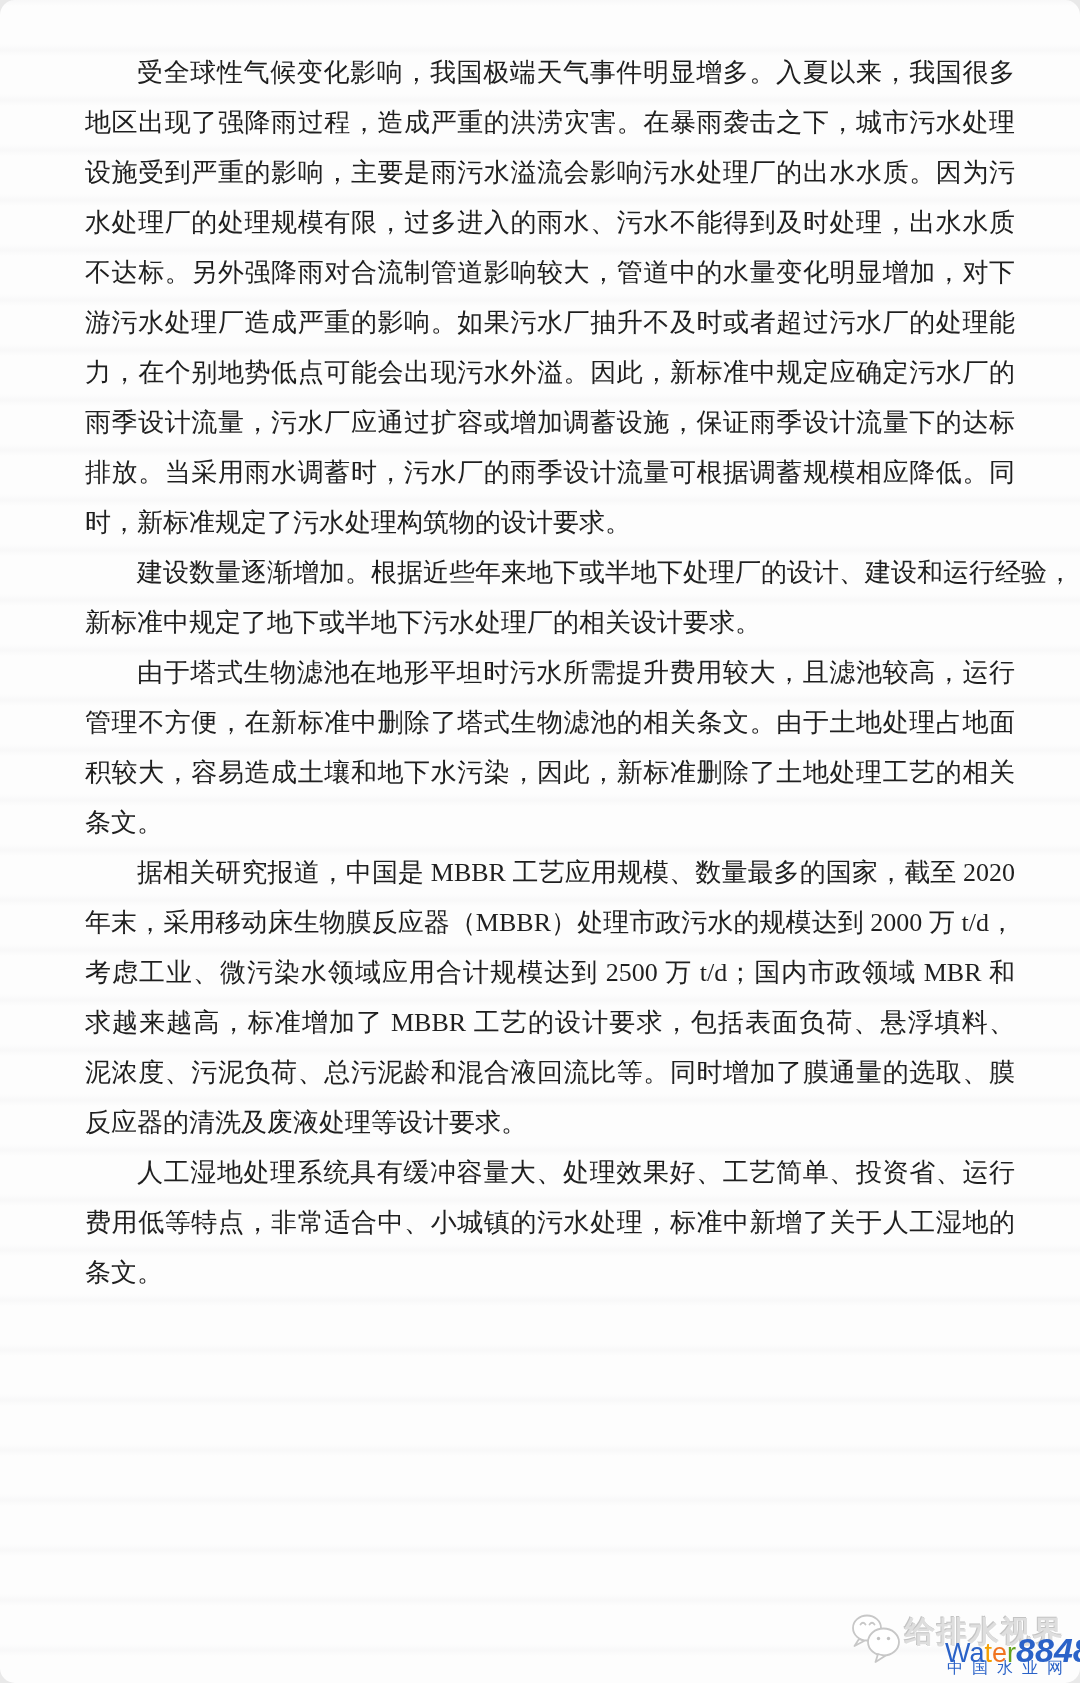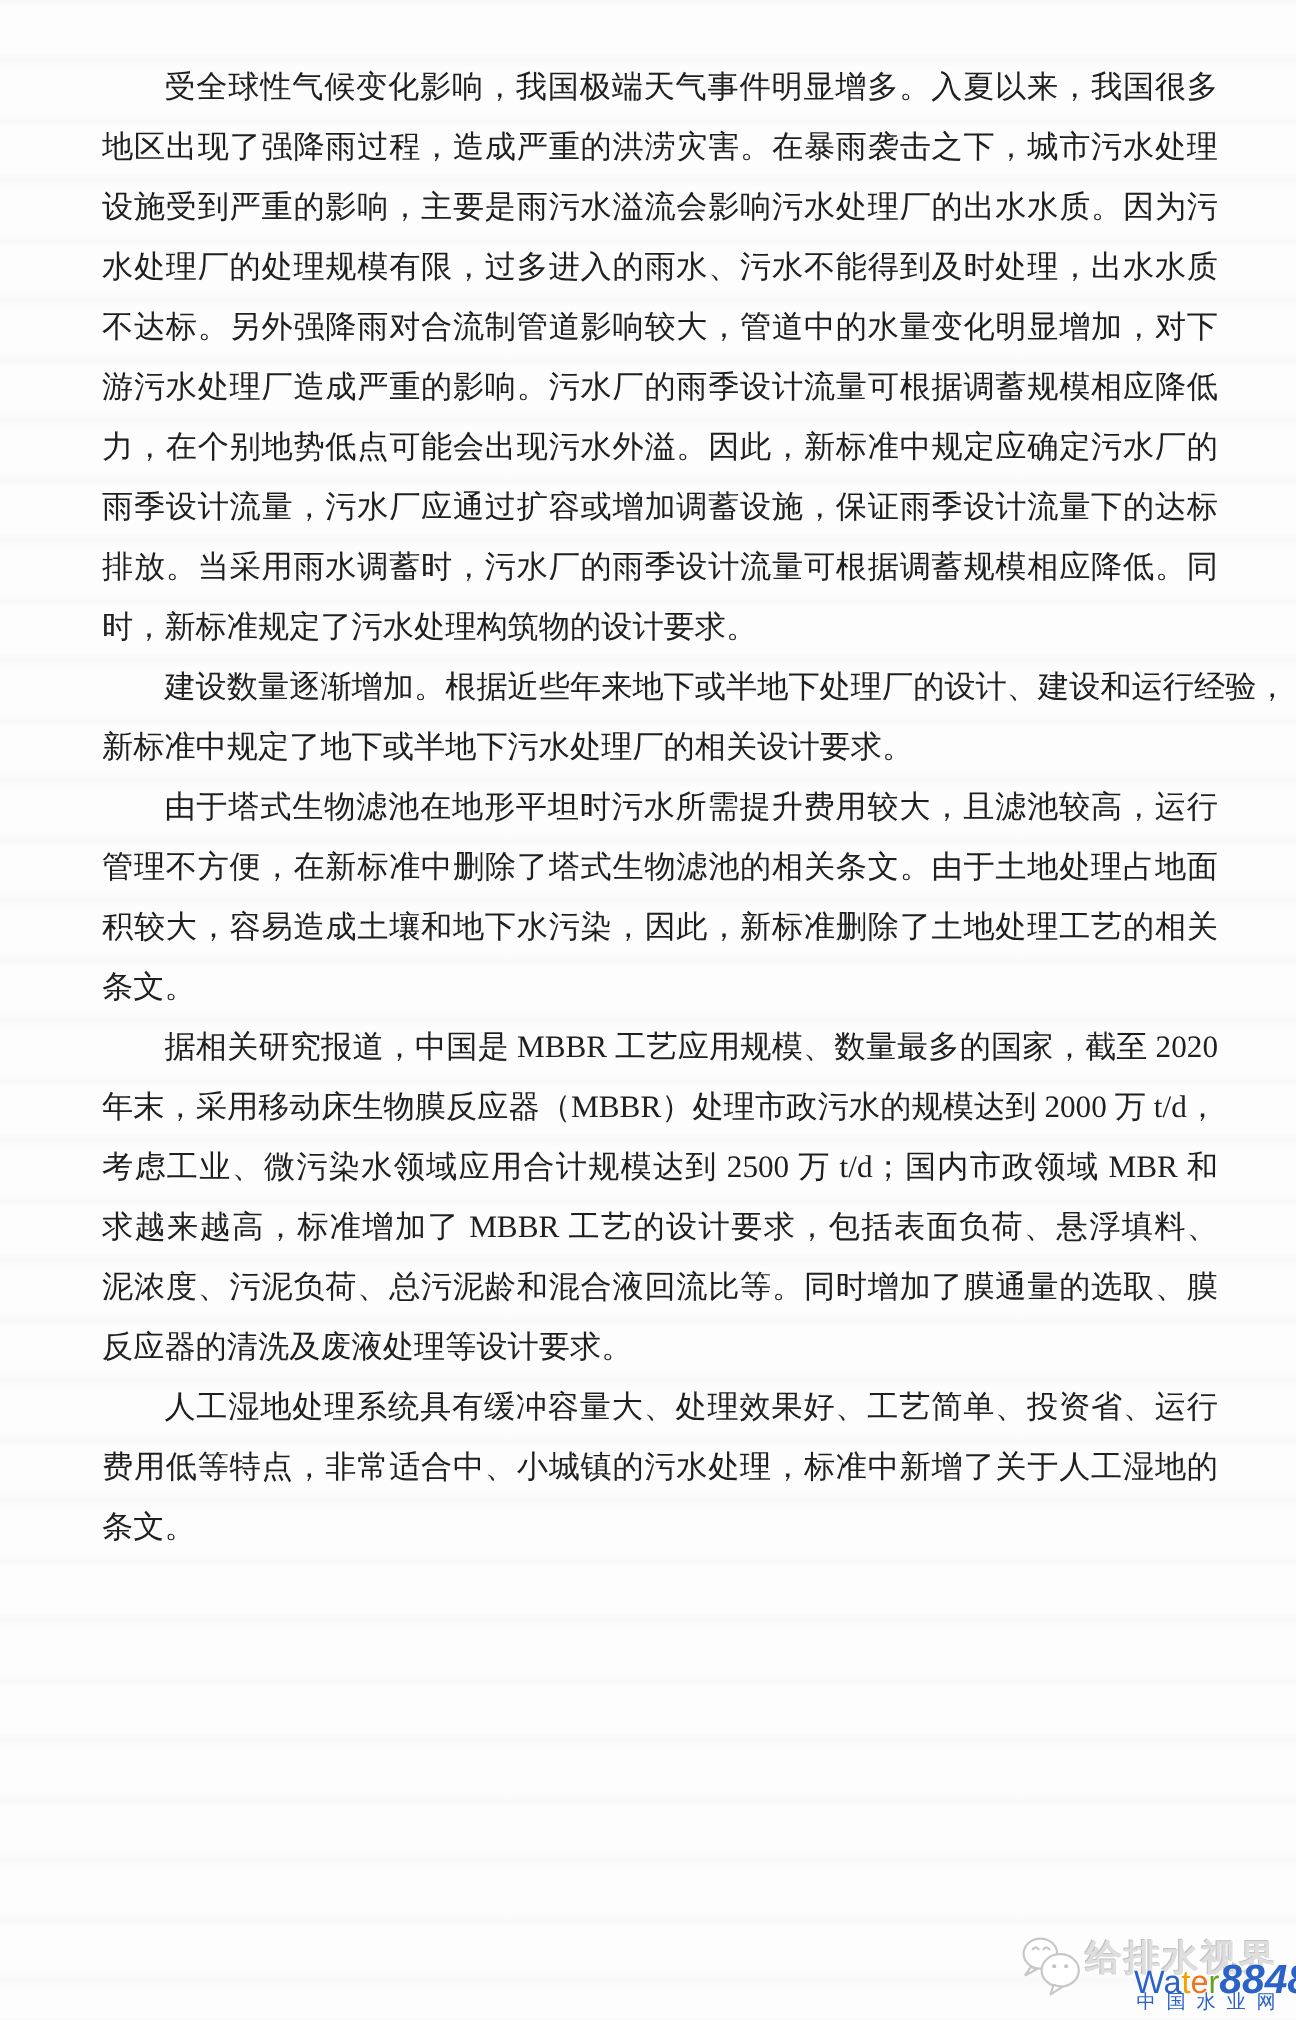--- a/index.html
+++ b/index.html
@@ -65,30 +65,30 @@
   .wm-tagline {
     position:absolute; left:97px; top:52px; z-index:2;
     font-family:"Liberation Sans","DejaVu Sans",sans-serif;
     font-weight:normal; font-size:16px; letter-spacing:9px;
     white-space:nowrap;
   }
 </style>
 </head>
 <body>
 
-<div class="page" style="background: rgb(253, 253, 253);">
+<div class="page" style="background: rgb(253, 253, 253); border-radius: 15px;">
 
   <div class="doc" style="color: rgb(31, 31, 31);">
       <div class="para">
         <div class="line">受全球性气候变化影响，我国极端天气事件明显增多。入夏以来，我国很多</div>
         <div class="line">地区出现了强降雨过程，造成严重的洪涝灾害。在暴雨袭击之下，城市污水处理</div>
         <div class="line">设施受到严重的影响，主要是雨污水溢流会影响污水处理厂的出水水质。因为污</div>
         <div class="line">水处理厂的处理规模有限，过多进入的雨水、污水不能得到及时处理，出水水质</div>
         <div class="line">不达标。另外强降雨对合流制管道影响较大，管道中的水量变化明显增加，对下</div>
-        <div class="line">游污水处理厂造成严重的影响。污水厂的雨季设计流量可根据调蓄规模相应降低</div>
+        <div class="line">游污水处理厂造成严重的影响。如果污水厂抽升不及时或者超过污水厂的处理能</div>
         <div class="line">力，在个别地势低点可能会出现污水外溢。因此，新标准中规定应确定污水厂的</div>
         <div class="line">雨季设计流量，污水厂应通过扩容或增加调蓄设施，保证雨季设计流量下的达标</div>
         <div class="line">排放。当采用雨水调蓄时，污水厂的雨季设计流量可根据调蓄规模相应降低。同</div>
         <div class="line para-last">时，新标准规定了污水处理构筑物的设计要求。</div>
       </div>
       <div class="para">
         <div class="line">建设数量逐渐增加。根据近些年来地下或半地下处理厂的设计、建设和运行经验，</div>
         <div class="line para-last">新标准中规定了地下或半地下污水处理厂的相关设计要求。</div>
       </div>
       <div class="para">

